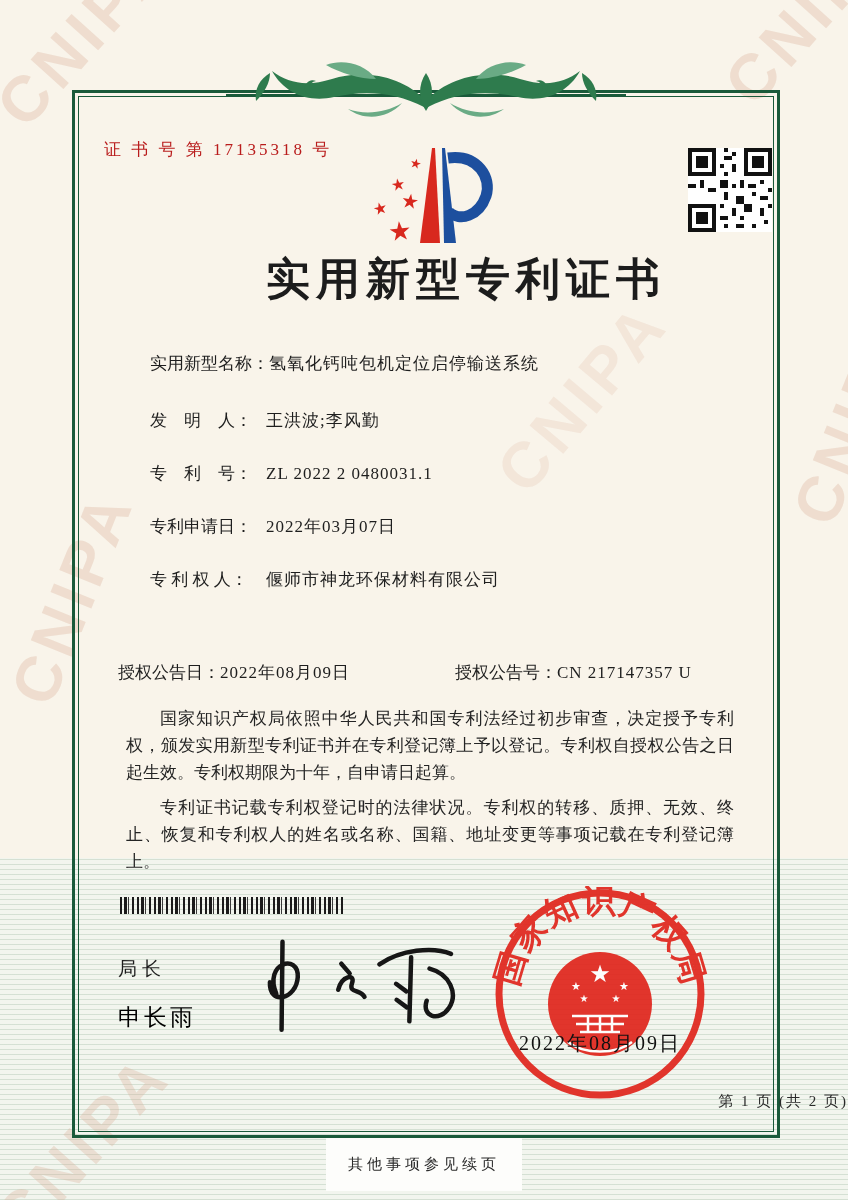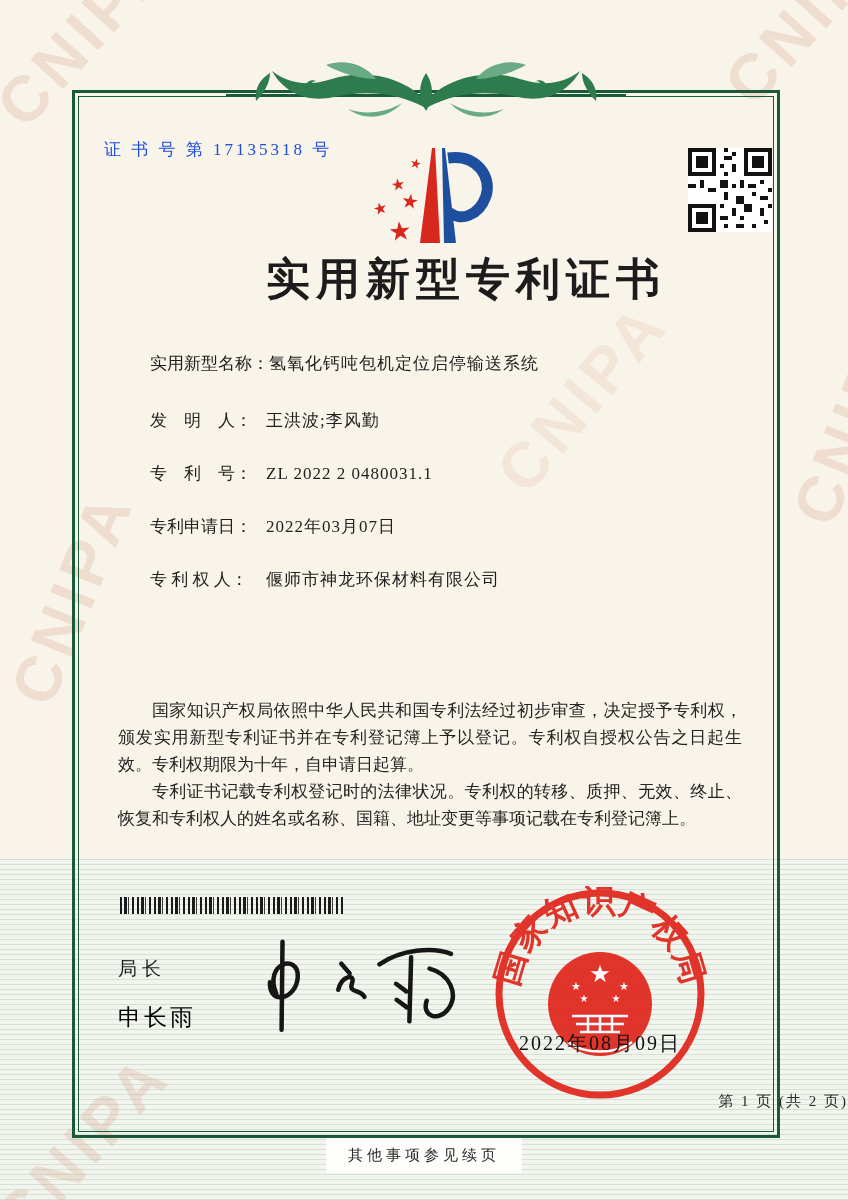--- a/index.html
+++ b/index.html
@@ -12,48 +12,48 @@
   
   .band{position:absolute;left:0;right:0;top:858px;bottom:0;z-index:1;
         background:#f2f5ee;
         background-image:repeating-linear-gradient(0deg, rgba(165,190,168,0.38) 0 1px, rgba(255,255,255,0) 1px 5px);}
   
   .frame{position:absolute;left:72px;top:90px;width:702px;height:1042px;
          border:3px solid #1a5a3a;z-index:3;}
   .frame-inner{position:absolute;left:3px;top:3px;right:3px;bottom:3px;border:1px solid #1a5a3a;}
   .ornament{position:absolute;left:50%;top:-36px;transform:translateX(-50%);z-index:4;}
   .content{position:absolute;left:0;top:0;width:848px;height:1200px;z-index:5;}
-  .cert-no{position:absolute;left:104px;top:138px;font-size:17px;letter-spacing:3px;color:#1d4ed8;}
+  .cert-no{position:absolute;left:104px;top:138px;font-size:17px;letter-spacing:3px;color:#b91c1c;}
   .logo{position:absolute;left:346px;top:140px;}
   .qr{position:absolute;left:688px;top:148px;}
   .title{position:absolute;left:0;top:250px;width:848px;text-align:center;
          font-size:44px;font-weight:bold;letter-spacing:6px;color:#1c1c1c;margin-left:42px;}
   .row{position:absolute;left:118px;width:646px;font-size:17px;color:#1e1e1e;white-space:nowrap;}
   .row .lbl{display:inline-block;min-width:116px;margin-left:32px;}
   .row .val{letter-spacing:1px;}
   .grant2{position:absolute;left:337px;top:0;}
   .body-text{position:absolute;left:118px;top:697px;width:624px;font-size:17px;
              line-height:27px;text-align:justify;color:#242424;}
-  .body-text p{margin:0;text-indent:2em;}
+  .body-text p{margin:8px;text-indent:2em;}
   .barcode{position:absolute;left:120px;top:897px;width:224px;height:17px;
            background:repeating-linear-gradient(90deg,#1b1b1b 0 2px,transparent 2px 4px,
              #1b1b1b 4px 7px,transparent 7px 8px,#3a3a3a 8px 9px,transparent 9px 12px,
              #1b1b1b 12px 14px,transparent 14px 17px);}
   .signer-title{position:absolute;left:118px;top:956px;font-size:19px;letter-spacing:5px;
                 font-family:"Liberation Sans","DejaVu Sans",sans-serif;color:#1c1c1c;}
   .signer-name{position:absolute;left:118px;top:1002px;font-size:23px;letter-spacing:3px;
                font-family:"Liberation Sans","DejaVu Sans",sans-serif;color:#000000;}
   .signature{position:absolute;left:246px;top:933px;transform:rotate(-2deg);}
   .seal{position:absolute;left:492px;top:886px;}
   .seal-date{position:absolute;left:500px;top:1030px;width:200px;text-align:center;
              font-size:20px;letter-spacing:2px;color:#111;}
   .page-info{position:absolute;left:0;top:1092px;width:848px;text-align:right;
              font-size:15px;letter-spacing:2px;color:#2a2a2a;}
   .cont-note{position:absolute;left:50%;top:1138px;transform:translateX(-50%);
-             background:#fdfdfb;padding:8px 22px;font-size:15px;letter-spacing:4px;color:#2a2a2a;text-align:center;}
+             background:#fdfdfb;padding:17px 22px;font-size:15px;letter-spacing:4px;color:#2a2a2a;text-align:center;}
 </style>
 </head>
 <body>
 
 <div class="page">
 
   <div class="wm" style="left:-28px;top:-4px;transform:rotate(-48deg);">CNIPA</div>
   <div class="wm" style="left:700px;top:-26px;transform:rotate(-48deg);">CNIPA</div>
   <div class="wm" style="left:742px;top:380px;transform:rotate(-68deg);">CNIPA</div>
   <div class="wm" style="left:470px;top:360px;transform:rotate(-50deg);color:rgba(214,168,146,0.18);">CNIPA</div>
@@ -154,20 +154,26 @@
     </div>
     <div class="row" style="top:462px;">
       <span class="lbl">专　利　号：</span><span class="val">ZL 2022 2 0480031.1</span>
     </div>
     <div class="row" style="top:515px;">
       <span class="lbl">专利申请日：</span><span class="val">2022年03月07日</span>
     </div>
     <div class="row" style="top:568px;">
       <span class="lbl">专 利 权 人：</span><span class="val">偃师市神龙环保材料有限公司</span>
     </div>
+    <div class="row" style="top:661px;">
+      <span>授权公告日：</span><span class="val">2022年08月09日</span>
+      <span class="grant2">
+        <span>授权公告号：</span><span class="val">CN 217147357 U</span>
+      </span>
+    </div>
 
     <div class="body-text">
       <p>国家知识产权局依照中华人民共和国专利法经过初步审查，决定授予专利权，颁发实用新型专利证书并在专利登记簿上予以登记。专利权自授权公告之日起生效。专利权期限为十年，自申请日起算。</p>
       <p>专利证书记载专利权登记时的法律状况。专利权的转移、质押、无效、终止、恢复和专利权人的姓名或名称、国籍、地址变更等事项记载在专利登记簿上。</p>
     </div>
 
     <div class="barcode"></div>
 
     <div class="signer-title">局长</div>
     <div class="signer-name">申长雨</div>

